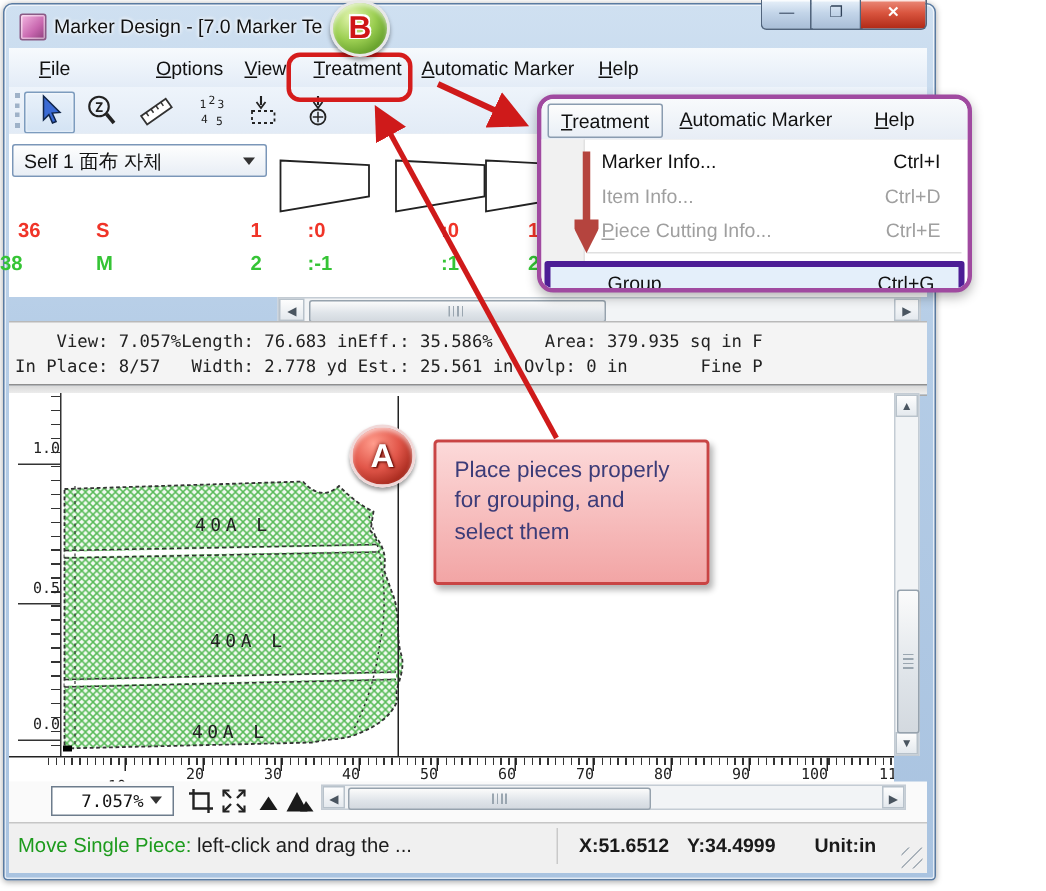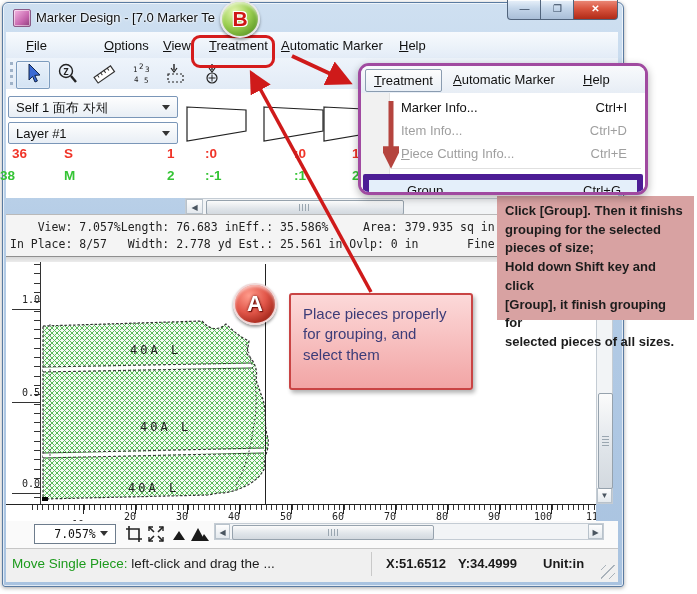--- a/index.html
+++ b/index.html
@@ -112,21 +112,21 @@
     background:#fff;border:3px solid var(--popup-purple,#a04aa0);border-radius:11px;
     box-shadow:0 3px 8px rgba(0,0,0,.3);overflow:hidden;}
   #popup-bar{position:absolute;left:0;top:0;right:0;height:27px;background:linear-gradient(#f8fafc,#e7edf5);
     border-bottom:1px solid #d0d0d0;}
   .pbar-item{position:absolute;top:3px;font-size:13px;color:#111;padding:3px 8px;white-space:nowrap;}
   .pbar-item.boxed{border:1px solid #8a9cb0;border-radius:2px;background:linear-gradient(#fdfdfd,#e9eff6);}
   #popup-items{position:absolute;left:0;top:27px;right:0;bottom:0;background:#fff;}
   #popup-gutter{position:absolute;left:0;top:0;bottom:0;width:28px;background:#f1f1f1;border-right:1px solid #e2e2e2;}
   .pmenu-item{position:absolute;left:2px;right:2px;height:22px;font-size:13px;color:#111;line-height:22px;}
   .pmenu-item.disabled{color:#9f9f9f;}
-  .pmenu-item.hl{background:#e4effa;border:6px solid #4c1d95;border-radius:2px;}
+  .pmenu-item.hl{background:#e4effa;border:4px solid #4c1d95;border-radius:2px;}
   .pmenu-label{position:absolute;left:38px;display:inline-block;}
   .pmenu-short{position:absolute;right:16px;}
   #popup-sep{position:absolute;left:30px;right:4px;height:1px;background:#e0e0e0;}
   #gutter-arrow{position:absolute;left:22px;top:32px;}
 </style>
 </head>
 <body>
 
 <div id="page">
 
@@ -191,24 +191,20 @@
       <line x1="12" y1="2" x2="12" y2="8" stroke="#222" stroke-width="1.4"></line>
       <path d="M9,6 L12,10 L15,6" fill="none" stroke="#222" stroke-width="1.2"></path>
       <circle cx="12" cy="16" r="5" fill="none" stroke="#222" stroke-width="1.2"></circle>
       <path d="M12,12.5 L12,19.5 M8.5,16 L15.5,16" stroke="#222" stroke-width="1"></path>
     </svg>
   </div>
 
   <div class="abs" id="panel"></div>
   <div class="abs ddl" style="top:96px">
     <span>Self 1 面布 자체</span>
-    <span class="dd-arrow"></span>
-  </div>
-  <div class="abs ddl" style="top:122px">
-    <span>Layer #1</span>
     <span class="dd-arrow"></span>
   </div>
   <div class="abs" id="size-rows" style="left:0;top:0">
       <div class="srow" style="top: 146px; color: rgb(240, 52, 40);">
         <span style="left: 12px;">36</span>
         <span style="left: 64px;">S</span>
         <span style="left: 167px;">1</span>
         <span style="left: 205px;">:0</span>
         <span style="left: 294px;">:0</span>
         <span style="left: 352px;">1:1</span>
@@ -360,26 +356,20 @@
     </defs>
     <line x1="292" y1="56" x2="348" y2="82" stroke="#cf1a1a" stroke-width="4" marker-end="url(#ah)"></line>
     <line x1="371" y1="292" x2="252" y2="74" stroke="#cf1a1a" stroke-width="3.5" marker-end="url(#ah)"></line>
   </svg>
   <div class="abs" id="treatment-box"></div>
   <div class="abs badge" id="badge-b">B</div>
   <div class="abs badge" id="badge-a">A</div>
   <div class="abs" id="callout-a">Place pieces properly
 for grouping, and
 select them</div>
-  <div class="abs" id="instruction">Click [Group]. Then it finishs
-grouping for the selected
-pieces of size;
-Hold down Shift key and click
-[Group], it finish grouping for
-selected pieces of all sizes.</div>
 
   <div class="abs" id="popup">
     <div id="popup-bar">
         <span class="pbar-item ulf boxed" style="left: 4px;">Treatment</span>
         <span class="pbar-item ulf" style="left: 84px;">Automatic Marker</span>
         <span class="pbar-item ulf" style="left: 214px;">Help</span>
       </div>
     <div id="popup-items">
       <div id="popup-gutter"></div>
     <div class="pmenu-item" style="top: 4px;">

